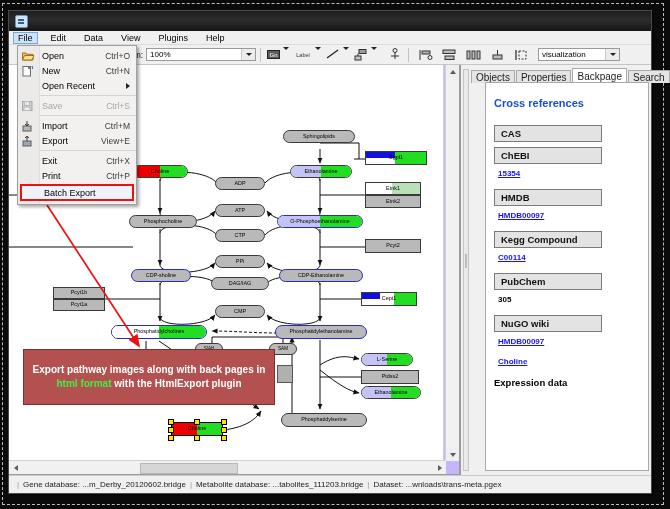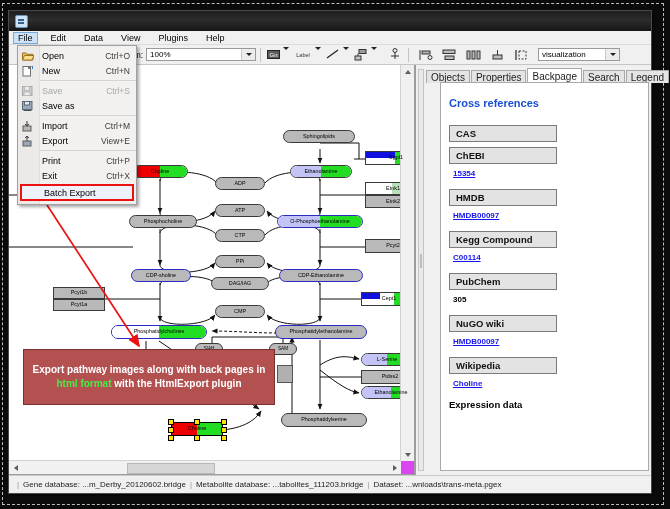--- a/index.html
+++ b/index.html
@@ -84,22 +84,22 @@
   }
   .tbtn svg{display:block;}
   .mini-arr{margin-left:1px;margin-right:4px;}
   
   #main{
     position:absolute;left:0;top:54px;right:0;bottom:18px;
     display:flex;
   }
   
   #canvas-wrap{
-    position:relative;width:406px;flex:0 0 auto;
-    background:#d946ef;border:1px solid #9c9c9c;border-top:none;border-left:none;
+    position:relative;width:451px;flex:0 0 auto;
+    background:#c4b5fd;border:1px solid #9c9c9c;border-top:none;border-left:none;
     box-sizing:border-box;overflow:hidden;
   }
   #canvas{
     position:absolute;left:0;top:0;width:434px;height:395px;
     background:#ffffff;
     border-right:1px solid #cfcfcf;
   }
   
   #canvas-vscroll{
     position:absolute;right:0;top:0;width:13px;bottom:13px;
@@ -614,21 +614,20 @@
 
           <div class="xref-head">Kegg Compound</div>
           <div class="xref-val">C00114</div>
 
           <div class="xref-head">PubChem</div>
           <div class="xref-val plain">305</div>
 
           <div class="xref-head">NuGO wiki</div>
           <div class="xref-val">HMDB00097</div>
 
-          <div class="xref-head">Wikipedia</div>
           <div class="xref-val">Choline</div>
 
           <div class="expr-title">Expression data</div>
         </div>
       </div>
     </div>
 
     <div id="statusbar">
       <span class="divider">|</span>
       <span>Gene database:</span>&nbsp;
@@ -660,45 +659,39 @@
           <svg width="11" height="11">
               <rect x="1" y="0.5" width="7.5" height="9.5" fill="#fff" stroke="#6f6f6f"></rect>
               <path d="M6.5,0.5 L8.5,2.5 L6.5,2.5 z" fill="#cfcfcf" stroke="#6f6f6f"></path>
               <path d="M7.5,0 L10.5,0 L10.5,3" fill="none" stroke="#3c7ec0"></path>
             </svg>
         </span>
         <span class="lbl">New</span>
         <span class="acc">Ctrl+N</span>
       </div>
 
+      <div class="mi">
+        <span class="lbl">Open Recent</span>
+        <span class="sub"></span>
+      </div>
 
       <div class="mi-sep"></div>
 
       <div class="mi disabled">
         <span class="mico">
           <svg width="11" height="10">
               <rect x="0.5" y="0.5" width="9.5" height="9" fill="#cfcfcf" stroke="#a7a7a7"></rect>
               <rect x="2.5" y="0.5" width="5" height="4" fill="#e8e8e8" stroke="#bbb"></rect>
               <rect x="2" y="6" width="6" height="3.5" fill="#eee" stroke="#bbb"></rect>
             </svg>
         </span>
         <span class="lbl">Save</span>
         <span class="acc">Ctrl+S</span>
       </div>
 
-      <div class="mi">
-        <span class="mico">
-          <svg width="11" height="10">
-              <rect x="0.5" y="0.5" width="9.5" height="8" fill="#9aa7b8" stroke="#5b6876"></rect>
-              <rect x="2.5" y="0.5" width="5" height="3.5" fill="#e3e8ef" stroke="#5b6876"></rect>
-              <rect x="1.5" y="9" width="8" height="1" fill="#4a5562"></rect>
-            </svg>
-        </span>
-        <span class="lbl">Save as</span>
-      </div>
 
       <div class="mi-sep"></div>
 
       <div class="mi">
         <span class="mico">
           <svg width="11" height="11">
               <rect x="1" y="5" width="8" height="5" fill="#b8b8b8" stroke="#5d5d5d"></rect>
               <path d="M5,0 L5,4.5 M3,3 L5,4.8 L7,3" fill="none" stroke="#333"></path>
             </svg>
         </span>
@@ -713,28 +706,28 @@
               <path d="M5,4.8 L5,0.3 M3,2 L5,0.2 L7,2" fill="none" stroke="#333"></path>
             </svg>
         </span>
         <span class="lbl">Export</span>
         <span class="acc">View+E</span>
       </div>
 
       <div class="mi-sep"></div>
 
       <div class="mi">
+        <span class="lbl">Exit</span>
+        <span class="acc">Ctrl+X</span>
+      </div>
+
+      <div class="mi">
         <span class="lbl">Print</span>
         <span class="acc">Ctrl+P</span>
       </div>
 
-      <div class="mi">
-        <span class="lbl">Exit</span>
-        <span class="acc">Ctrl+X</span>
-      </div>
-
       <div class="mi boxed">
         <span class="lbl">Batch Export</span>
       </div>
     </div>
 
   </div>
 </div>
 
 </body></html>

